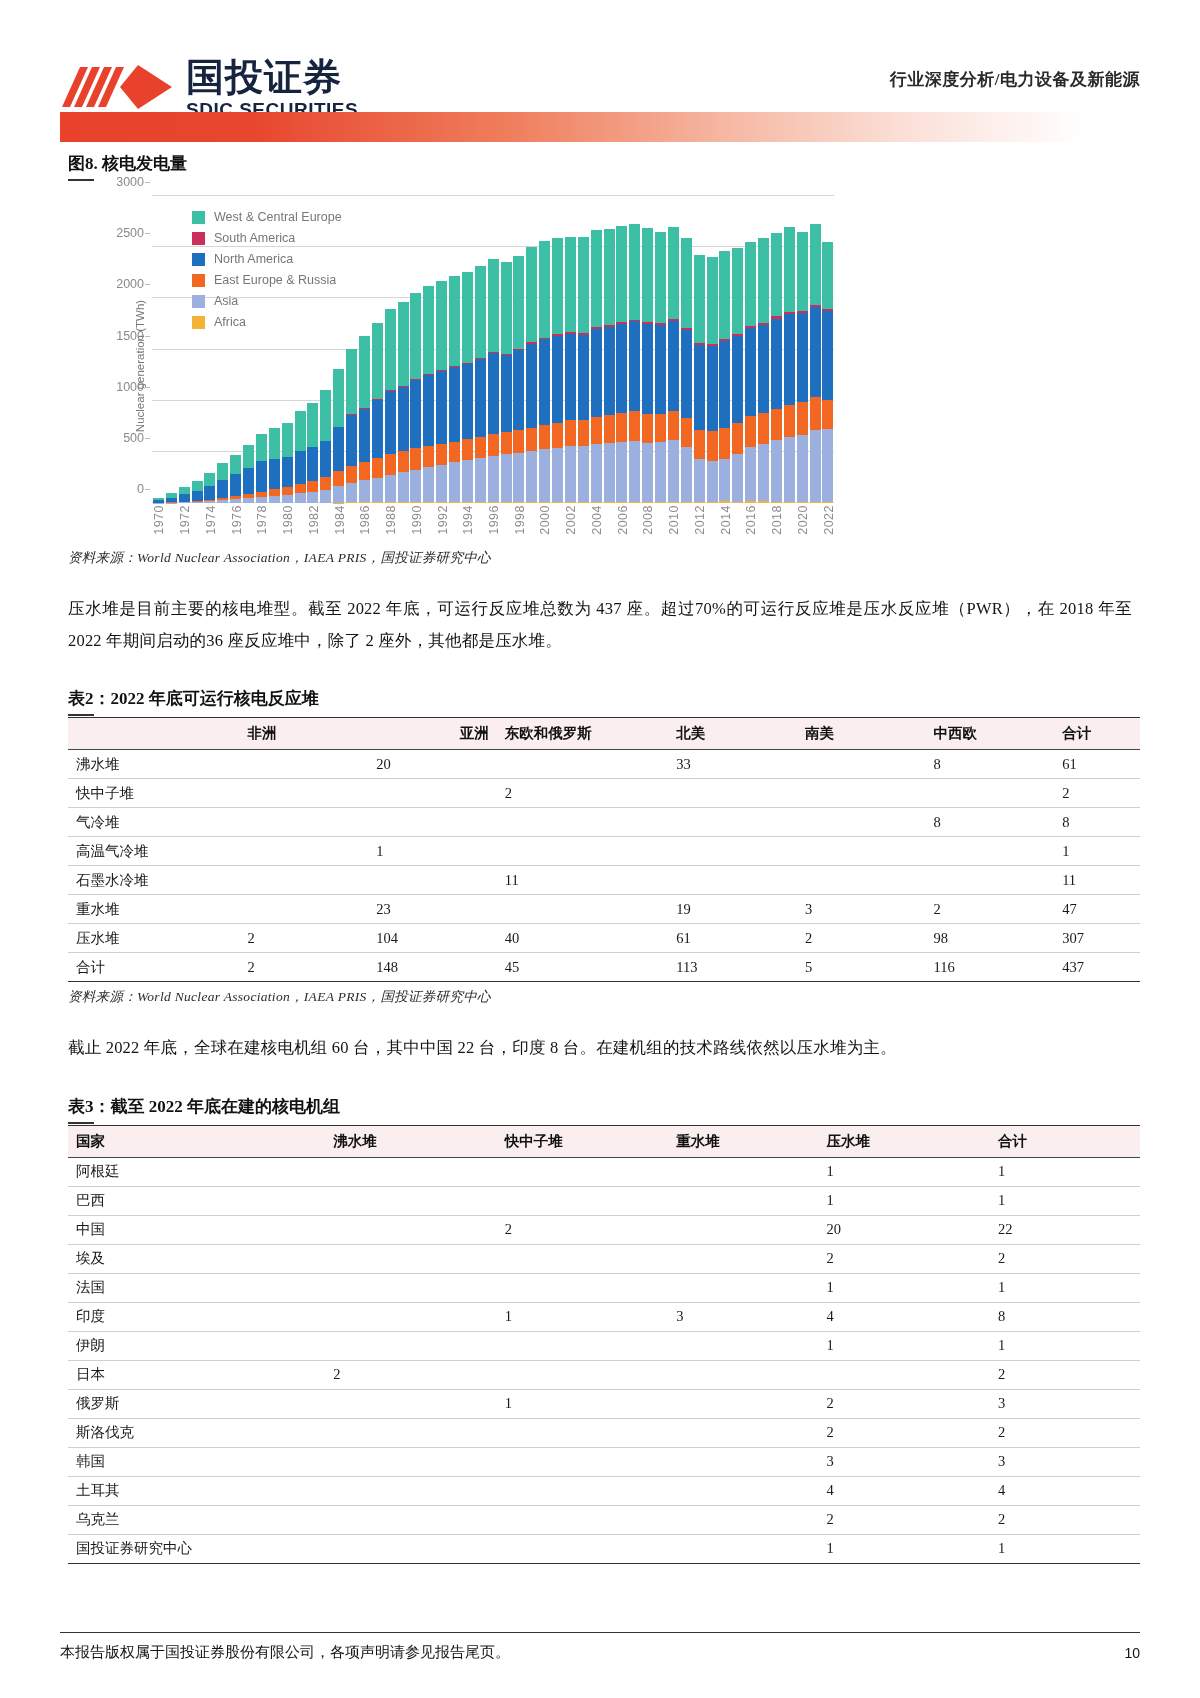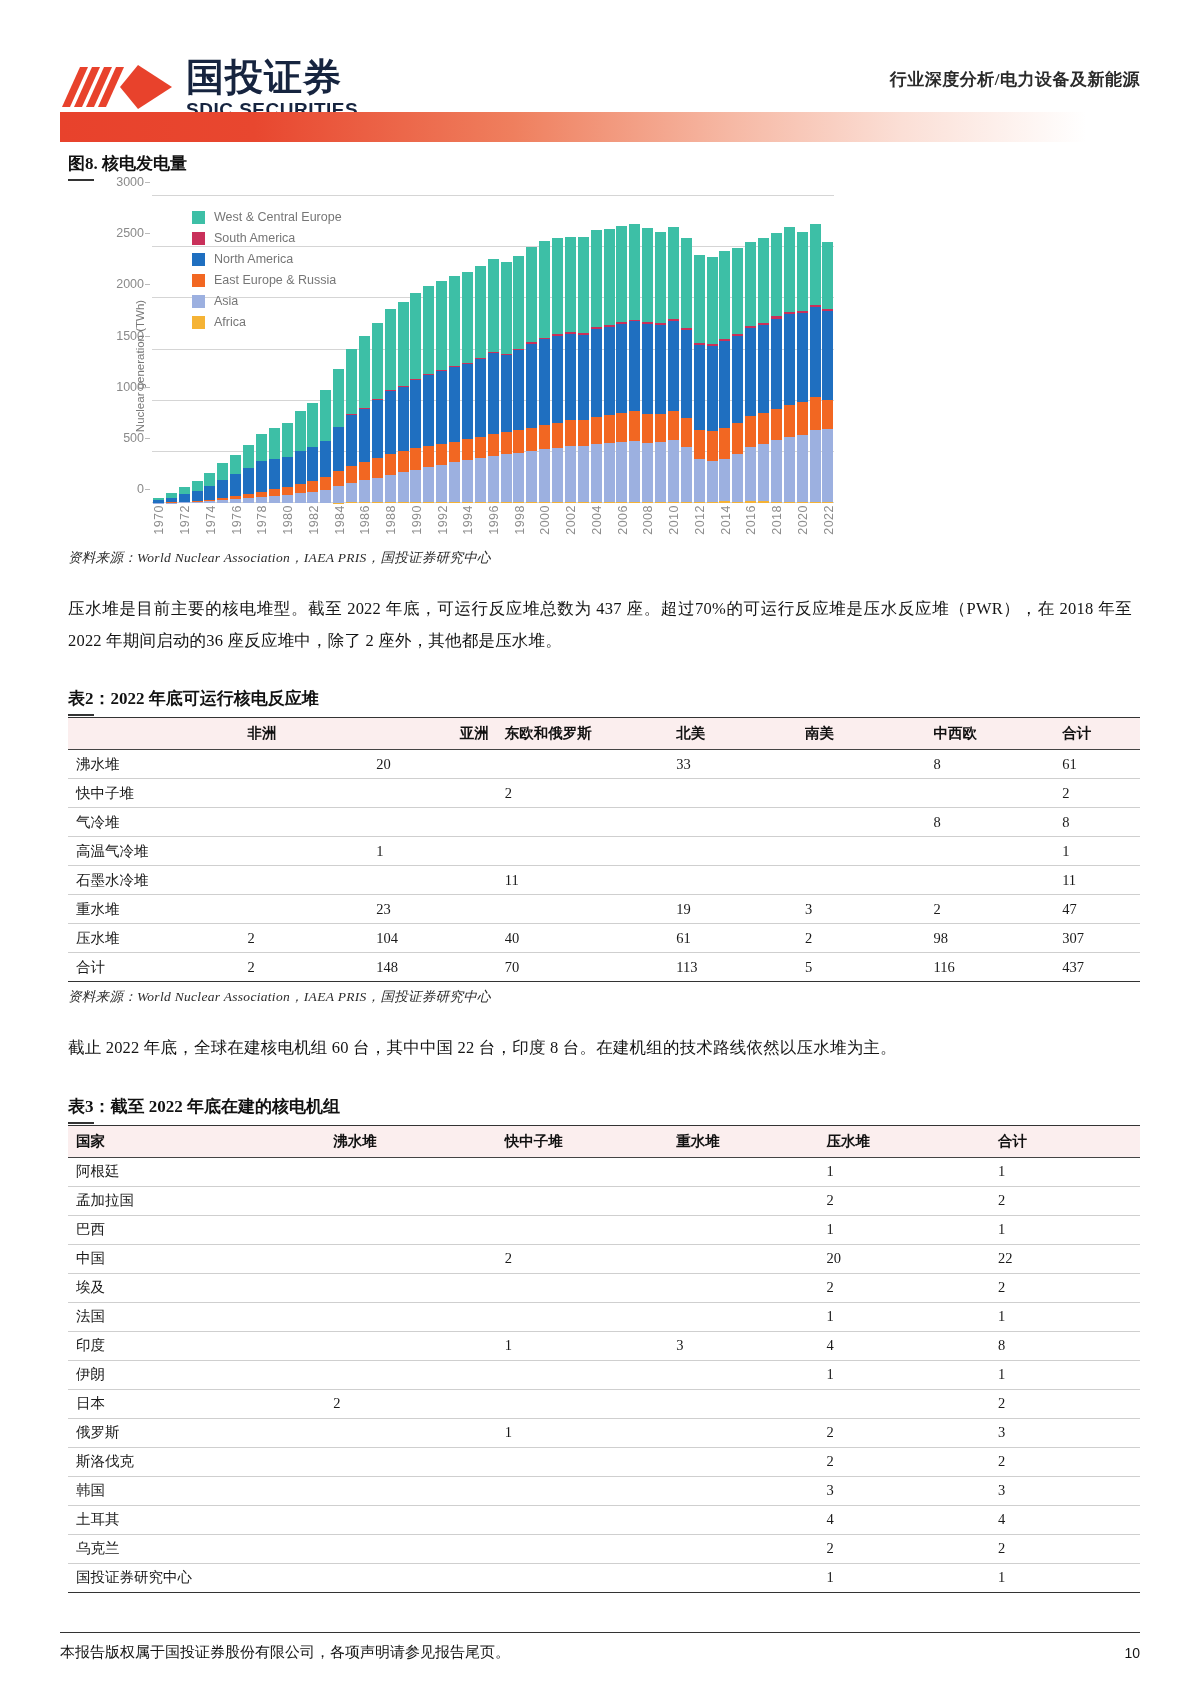--- a/index.html
+++ b/index.html
@@ -838,21 +838,21 @@
               <td class="num">40</td>
               <td class="num">61</td>
               <td class="num">2</td>
               <td class="num">98</td>
               <td class="num">307</td>
             </tr>
             <tr>
               <td class="rowhead">合计</td>
               <td class="num">2</td>
               <td class="num">148</td>
-              <td class="num">70</td>
+              <td class="num">45</td>
               <td class="num">113</td>
               <td class="num">5</td>
               <td class="num">116</td>
               <td class="num">437</td>
             </tr>
           </tbody>
         </table>
     </div>
     <div class="source">资料来源：World Nuclear Association，IAEA PRIS，国投证券研究中心</div>
 
@@ -878,28 +878,20 @@
           <tbody>
             <tr>
               <td class="rowhead">阿根廷</td>
               <td class="num"></td>
               <td class="num"></td>
               <td class="num"></td>
               <td class="num">1</td>
               <td class="num">1</td>
             </tr>
             <tr>
-              <td class="rowhead">孟加拉国</td>
-              <td class="num"></td>
-              <td class="num"></td>
-              <td class="num"></td>
-              <td class="num">2</td>
-              <td class="num">2</td>
-            </tr>
-            <tr>
               <td class="rowhead">巴西</td>
               <td class="num"></td>
               <td class="num"></td>
               <td class="num"></td>
               <td class="num">1</td>
               <td class="num">1</td>
             </tr>
             <tr>
               <td class="rowhead">中国</td>
               <td class="num"></td>

